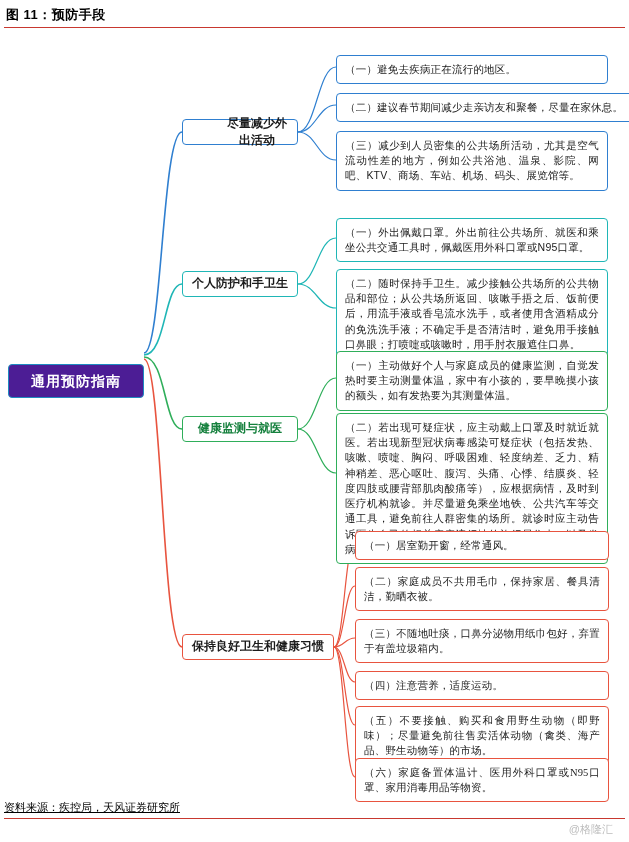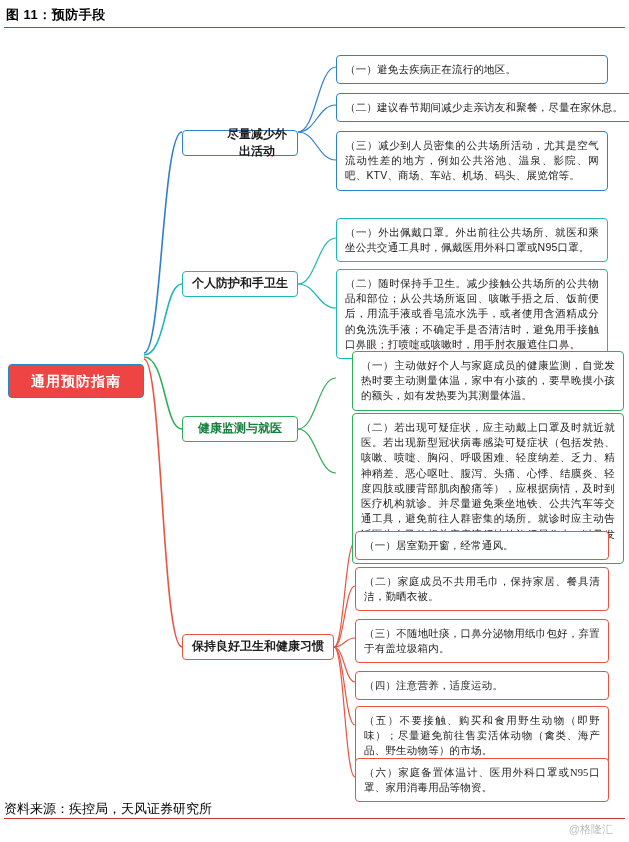--- a/index.html
+++ b/index.html
@@ -29,22 +29,23 @@
     left: 4px;
     top: 27px;
     width: 621px;
     height: 1px;
     background: #c8382f;
   }
   #source-note {
     position: absolute;
     left: 4px;
     top: 800px;
-    font-size: 13px;
+    font-size: 11px;
     color: #000;
+    text-decoration: underline;
   }
   #source-rule {
     position: absolute;
     left: 4px;
     top: 818px;
     width: 621px;
     height: 1px;
     background: #c8382f;
   }
   #watermark {
@@ -78,21 +79,21 @@
     background: #ffffff;
     line-height: 1.45;
   }
 
   
   #root-node {
     left: 8px;
     top: 336px;
     width: 136px;
     height: 34px;
-    background: #ef4444;
+    background: #4c1d95;
     border: 1px solid #1f8ac0;
     color: #ffffff;
     font-size: 14px;
     font-weight: bold;
     display: flex;
     align-items: center;
     justify-content: center;
     letter-spacing: 1px;
   }
 
@@ -101,38 +102,38 @@
     border-width: 1.4px;
     border-style: solid;
     font-size: 12px;
     font-weight: bold;
     display: flex;
     align-items: center;
     justify-content: center;
     text-align: center;
     padding: 3px 6px;
   }
-  #branch-0 { left: 182px; top: 102px;  width: 116px; height: 26px; border-color: #2f7fd0; color: #1b1b1b; padding-left: 40px; }
+  #branch-0 { left: 182px; top: 91px;  width: 116px; height: 26px; border-color: #2f7fd0; color: #1b1b1b; padding-left: 40px; }
   #branch-1 { left: 182px; top: 243px; width: 116px; height: 26px; border-color: #1fb6b6; color: #1b1b1b; }
   #branch-2 { left: 182px; top: 388px; width: 116px; height: 26px; border-color: #2fae5a; color: #15803d; }
   #branch-3 { left: 182px; top: 606px; width: 152px; height: 26px; border-color: #e8543f; color: #1b1b1b; }
 
   
   .leaf {
     border-width: 1.2px;
     border-style: solid;
     font-size: 10.5px;
     color: #1b1b1b;
     padding: 6px 8px;
     text-align: justify;
     letter-spacing: 0.2px;
   }
   .leaf.blue  { border-color: #2f7fd0; }
   .leaf.teal  { border-color: #1fb6b6; }
-  .leaf.green { border-color: #2fae5a; margin-left: 16px; }
+  .leaf.green { border-color: #2fae5a; }
   .leaf.red   { border-color: #e8543f; font-family: Liberation Serif, serif; }
 
   #leaf-0-0 { left: 336px; top: 27px;  width: 272px; min-height: 24px; }
   #leaf-0-1 { left: 336px; top: 65px;  width: 304px; min-height: 24px; }
   #leaf-0-2 { left: 336px; top: 103px; width: 272px; min-height: 58px; }
 
   #leaf-1-0 { left: 336px; top: 190px; width: 272px; min-height: 40px; }
   #leaf-1-1 { left: 336px; top: 241px; width: 272px; min-height: 78px; }
 
   #leaf-2-0 { left: 336px; top: 323px; width: 272px; min-height: 54px; }

